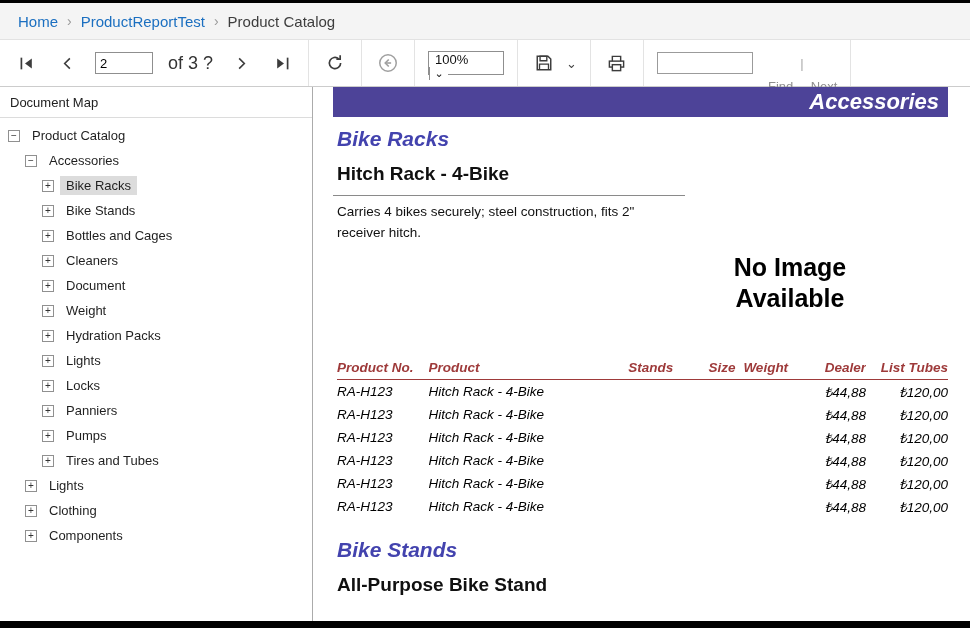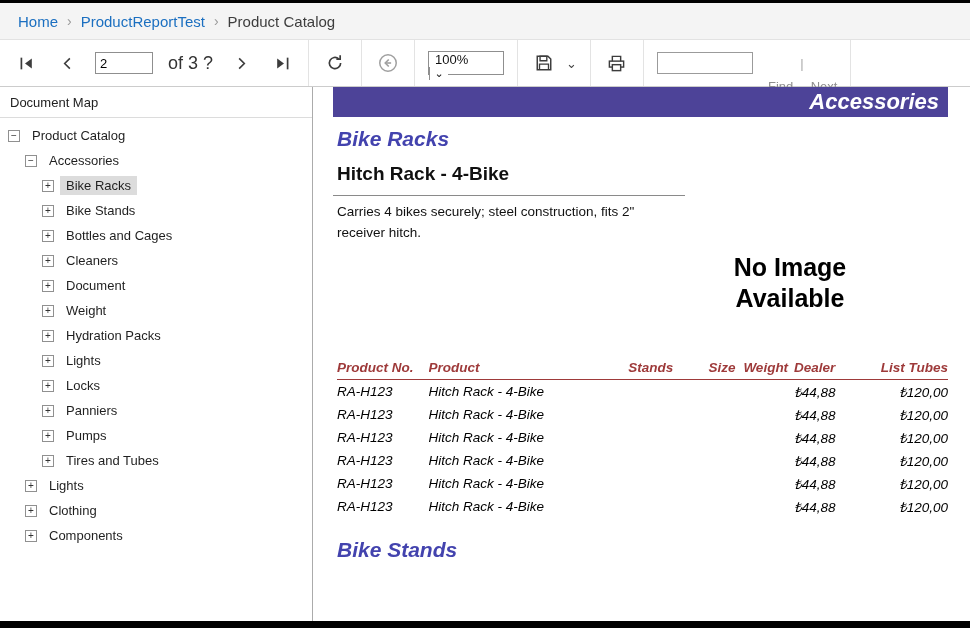--- a/index.html
+++ b/index.html
@@ -59,21 +59,21 @@
     color:#000;line-height:1.25;}
   .ptable{margin:42px 0 0 4px;font-size:13.5px;}
   .trow{display:flex;align-items:center;height:23px;font-style:italic;}
   .thead{font-weight:bold;color:var(--table_header_red);border-bottom:1px solid var(--table_header_red);height:24px;}
   .cell{white-space:nowrap;overflow:hidden;}
   .c0{width:94px;}
   .c1{width:205px;}
   .c2{width:80px;}
   .c3{width:32px;text-align:center;}
   .c4{width:58px;text-align:center;}
-  .c5{width:74px;}
+  .c5{width:74px;text-align:right;}
   .c6{width:84px;text-align:right;}
   .heading2{margin-top:20px;}
   .bottom-rule{position:absolute;left:0;right:22px;bottom:0;height:3px;background:var(--accent_purple);}
   .icon-svg{display:block;}
 </style>
 </head>
 <body>
 
 <div class="top-bar"></div>
 
@@ -315,18 +315,19 @@
             <span class="cell c2"></span>
             <span class="cell c3"></span>
             <span class="cell c4"></span>
             <span class="cell c5">₺44,88</span>
             <span class="cell c6">₺120,00</span>
           </div>
         </div>
     </div>
 
     <div class="section-heading heading2">Bike Stands</div>
+    <div class="product-title">All-Purpose Bike Stand</div>
 
     <div class="bottom-rule"></div>
   </section>
 </div>
 
 <div class="bottom-bar"></div>
 
 </body></html>

